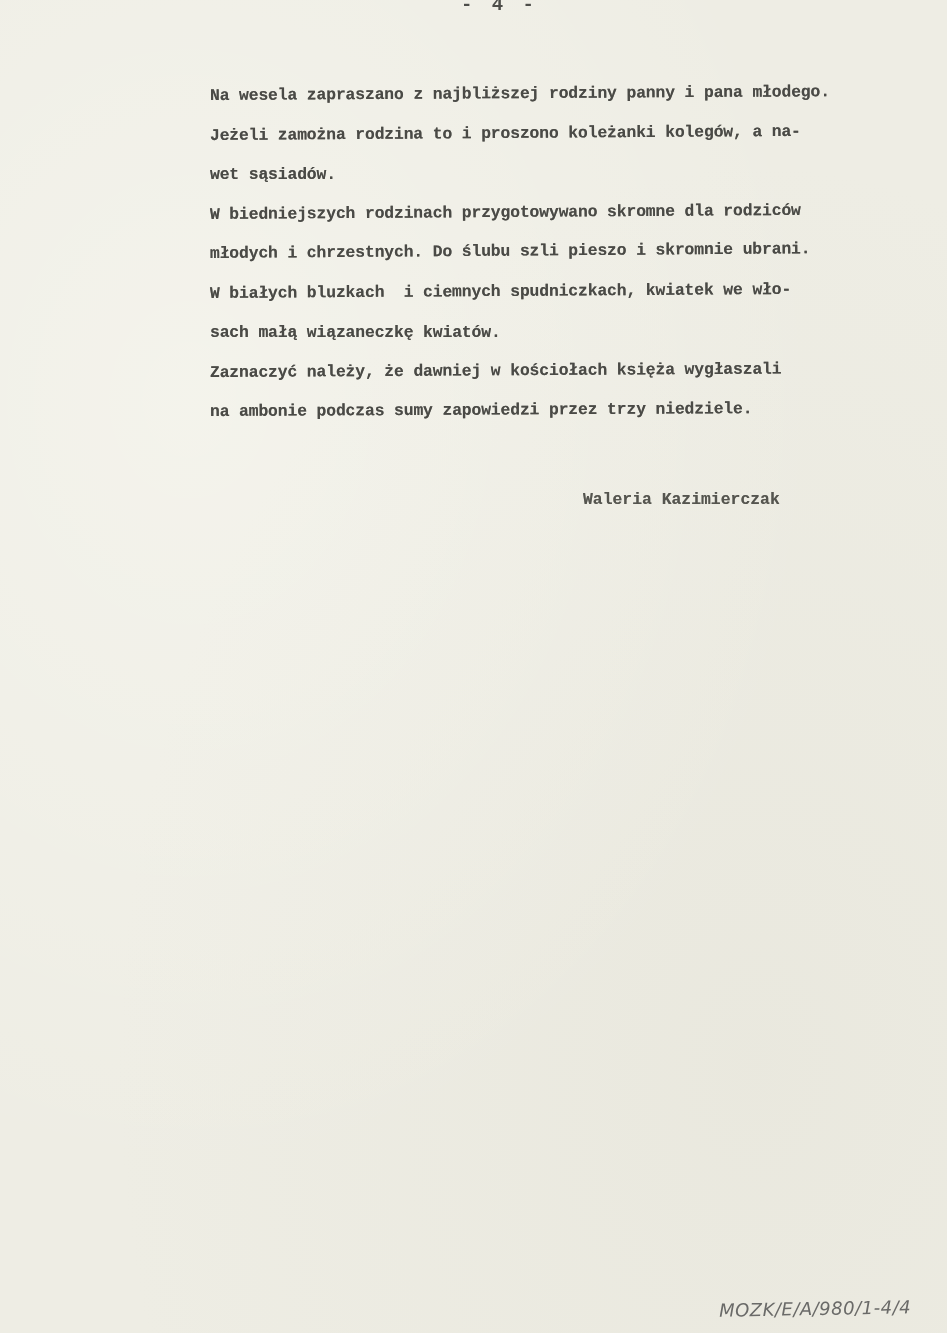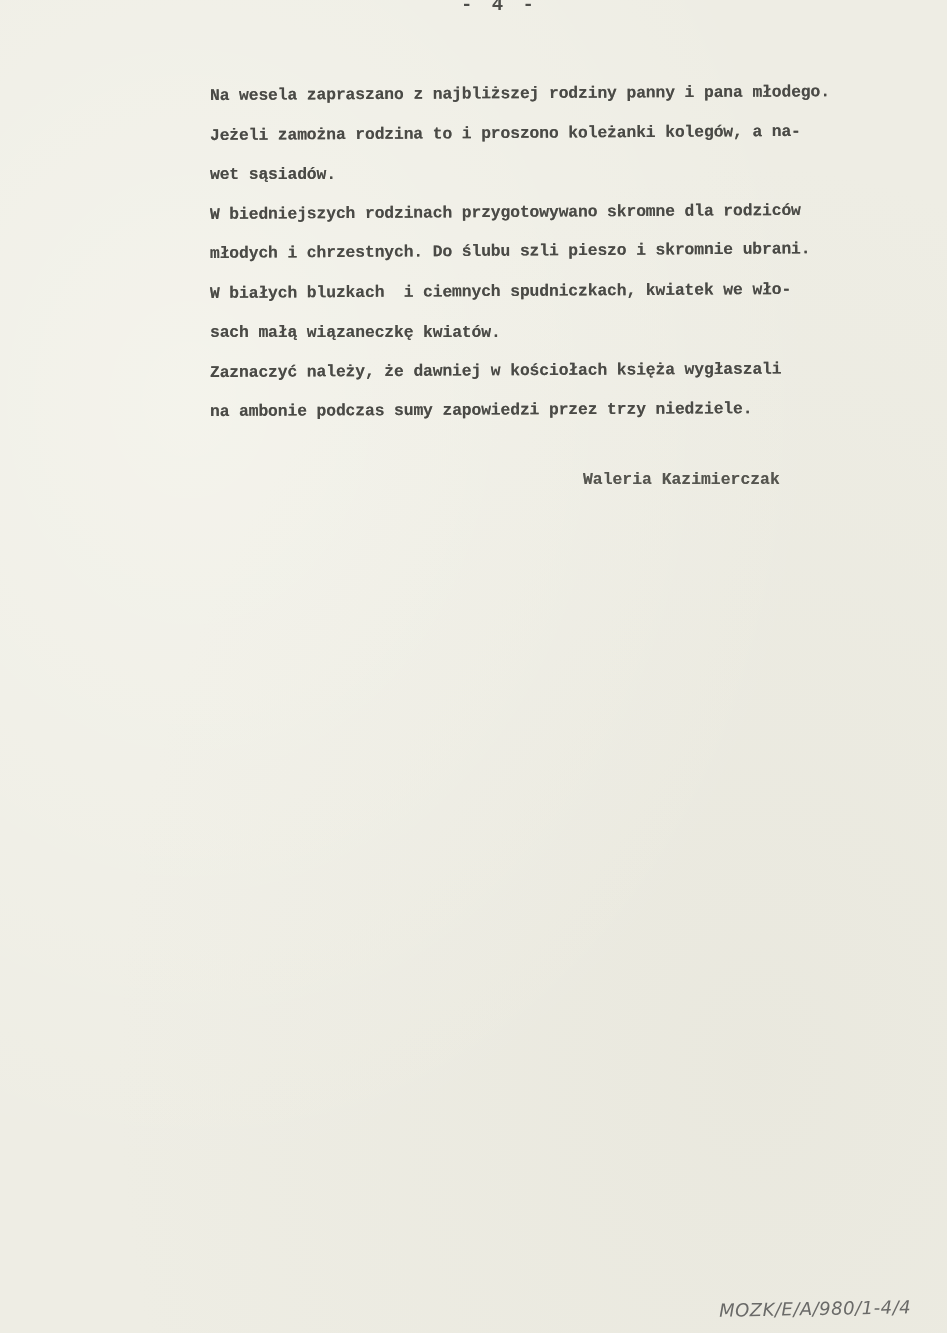--- a/index.html
+++ b/index.html
@@ -53,21 +53,21 @@
     .line.l0 { transform: rotate(-0.35deg); transform-origin: left center; }
     .line.l1 { transform: rotate(-0.4deg); transform-origin: left center; }
     .line.l3 { transform: rotate(-0.4deg); transform-origin: left center; }
     .line.l4 { transform: rotate(-0.45deg); transform-origin: left center; }
     .line.l5 { transform: rotate(-0.4deg); transform-origin: left center; }
     .line.l7 { transform: rotate(-0.35deg); transform-origin: left center; }
     .line.l8 { transform: rotate(-0.3deg); transform-origin: left center; }
     .signature {
       position: absolute;
       left: 583px;
-      top: 470px;
+      top: 490px;
       font-size: 16.4px;
       font-weight: bold;
       white-space: pre;
       color: #55554f;
       text-shadow: 0 0 0.6px rgba(60,60,55,0.5);
     }
     .catalog-mark {
       position: absolute;
       left: 719px;
       top: 1298px;

